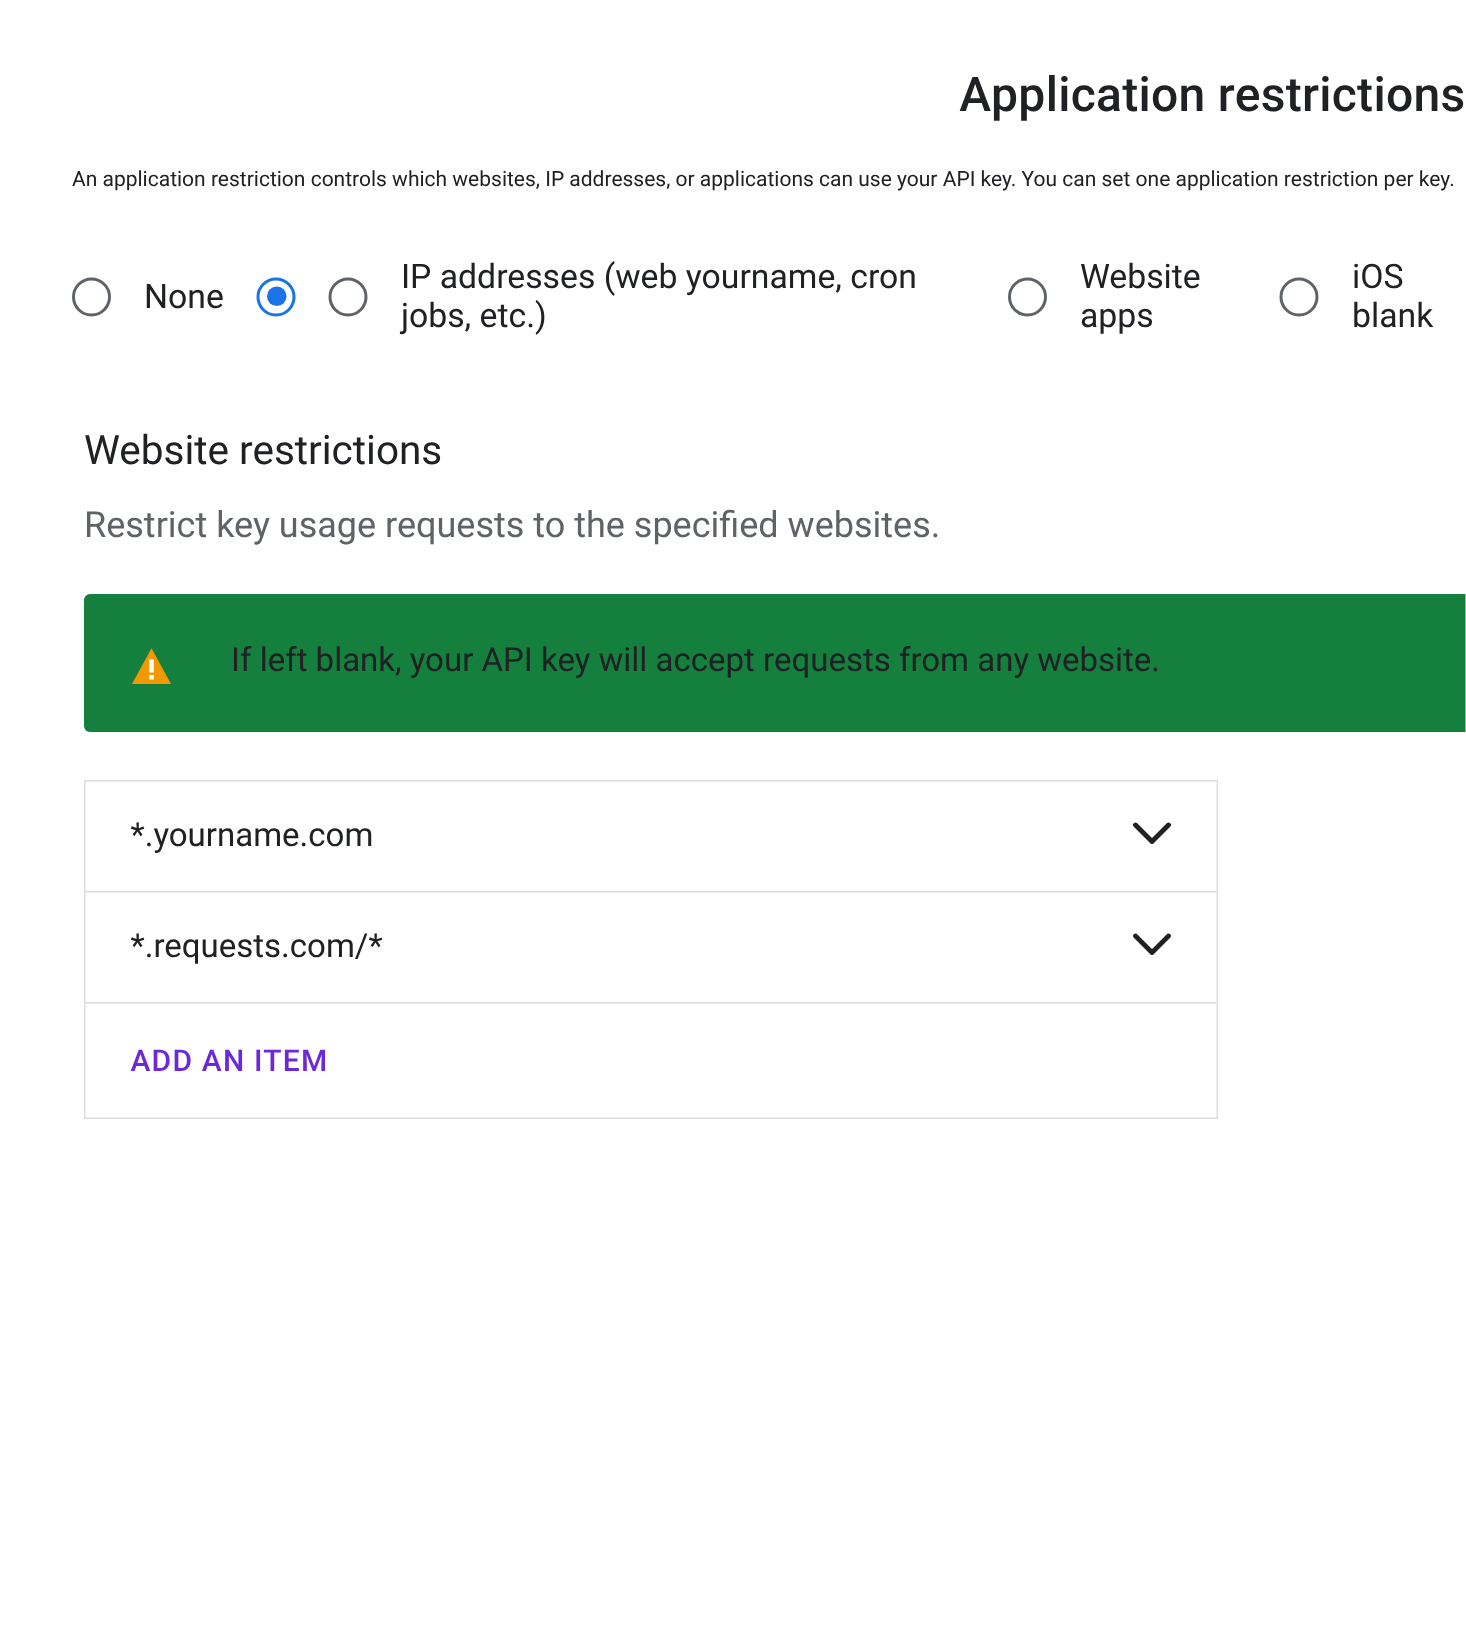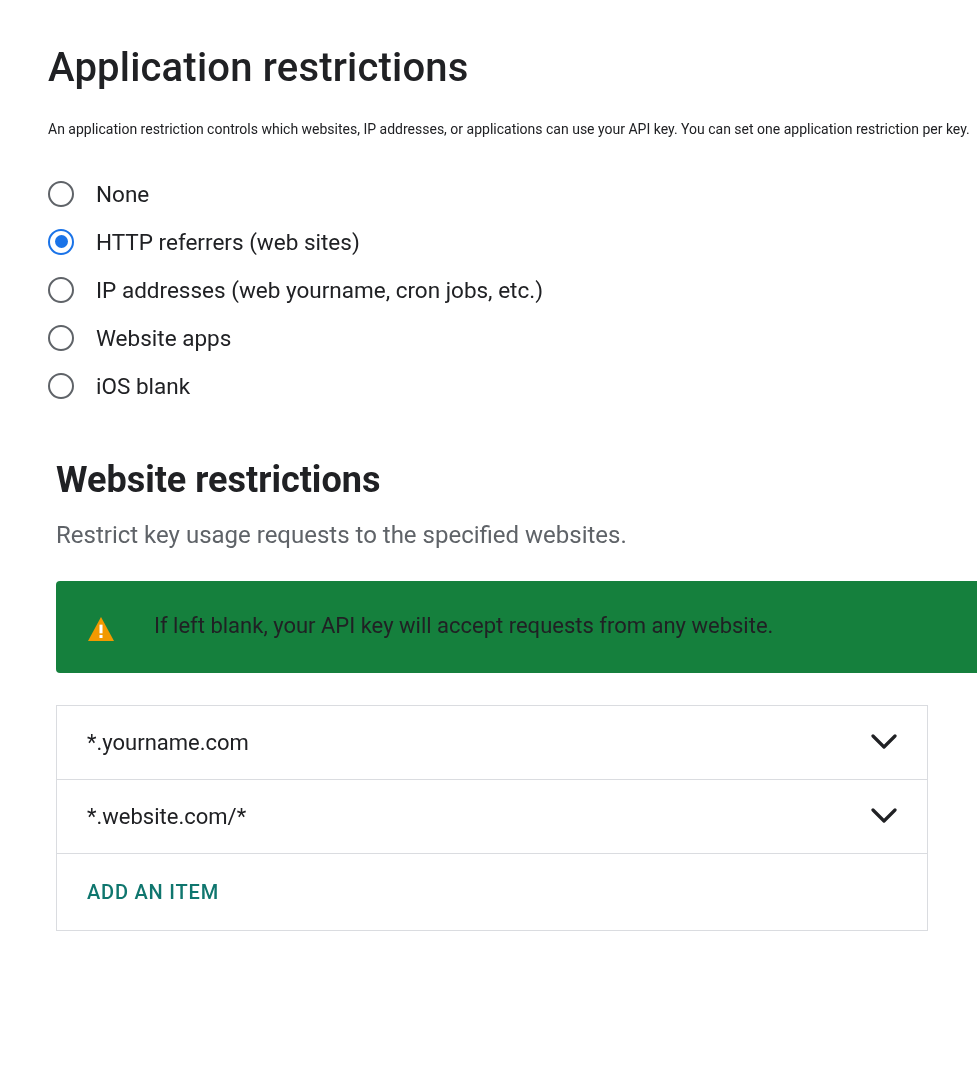--- a/index.html
+++ b/index.html
@@ -8,35 +8,35 @@
     padding: 0;
   }
   body {
     font-family: Roboto, "Helvetica Neue", Arial, sans-serif;
     background: #fff;
     color: #202124;
     width: 977px;
     padding: 44px 0 60px 48px;
   }
   .section-title {
-    font-size: 40px;
+    font-size: 32px;
     font-weight: 500;
     letter-spacing: 0.2px;
     margin-bottom: 28px;
+    text-align: right;
   }
   .section-desc {
     font-size: 14px;
     line-height: 1.55;
     color: #202124;
     margin-bottom: 40px;
     max-width: 940px;
   }
   .radio-group {
     display: flex;
-    flex-direction: column;
     gap: 22px;
     margin-bottom: 60px;
   }
   .radio-row {
     display: flex;
     align-items: center;
     gap: 22px;
     cursor: pointer;
     font-size: 22.5px;
     color: #202124;
@@ -57,22 +57,22 @@
   .radio-dot {
     width: 13px;
     height: 13px;
     border-radius: 50%;
     background: #1a73e8;
   }
   .sub-section {
     padding-left: 8px;
   }
   .sub-title {
-    font-size: 36px;
-    font-weight: 700;
+    font-size: 27px;
+    font-weight: 400;
     margin-bottom: 20px;
     color: #202124;
   }
   .sub-desc {
     font-size: 24px;
     color: #5f6368;
     margin-bottom: 32px;
   }
   .warning-box {
     background: #15803d;
@@ -87,38 +87,38 @@
   .warning-icon-wrap {
     padding-top: 8px;
   }
   .warning-text {
     font-size: 22px;
     line-height: 1.55;
     color: #202124;
   }
   .list-box {
     border: 1px solid #dadce0;
-    width: 872px;
+    width: 756px;
   }
   .list-row {
     display: flex;
     align-items: center;
     justify-content: space-between;
     padding: 24px 30px;
     font-size: 22px;
     color: #202124;
     border-bottom: 1px solid #dadce0;
     cursor: pointer;
   }
   .add-row {
     padding: 26px 30px;
     font-size: 20px;
     font-weight: 500;
     letter-spacing: 0.8px;
-    color: #0f766e;
+    color: #6d28d9;
     cursor: pointer;
   }
   .chevron {
     flex-shrink: 0;
   }
 </style>
 </head>
 <body>
 
 <h2 class="section-title">Application restrictions</h2>
@@ -129,21 +129,20 @@
 
   <label class="radio-row">
     <span class="radio-circle"></span>
     <span>None</span>
   </label>
 
   <label class="radio-row">
     <span class="radio-circle selected">
       <span class="radio-dot"></span>
     </span>
-    <span>HTTP referrers (web sites)</span>
   </label>
 
   <label class="radio-row">
     <span class="radio-circle"></span>
     <span>IP addresses (web yourname, cron jobs, etc.)</span>
   </label>
 
   <label class="radio-row">
     <span class="radio-circle"></span>
     <span>Website apps</span>
@@ -176,21 +175,21 @@
     <div class="list-row">
       <span>*.yourname.com</span>
       <span class="chevron">
         <svg width="26" height="16" viewBox="0 0 26 16">
             <path d="M2 2 L13 13 L24 2" stroke="#202124" stroke-width="3.2" fill="none" stroke-linecap="round" stroke-linejoin="round"></path>
           </svg>
       </span>
     </div>
 
     <div class="list-row">
-      <span>*.website.com/*</span>
+      <span>*.requests.com/*</span>
       <span class="chevron">
         <svg width="26" height="16" viewBox="0 0 26 16">
             <path d="M2 2 L13 13 L24 2" stroke="#202124" stroke-width="3.2" fill="none" stroke-linecap="round" stroke-linejoin="round"></path>
           </svg>
       </span>
     </div>
 
     <div class="add-row">ADD AN ITEM</div>
 
   </div>

